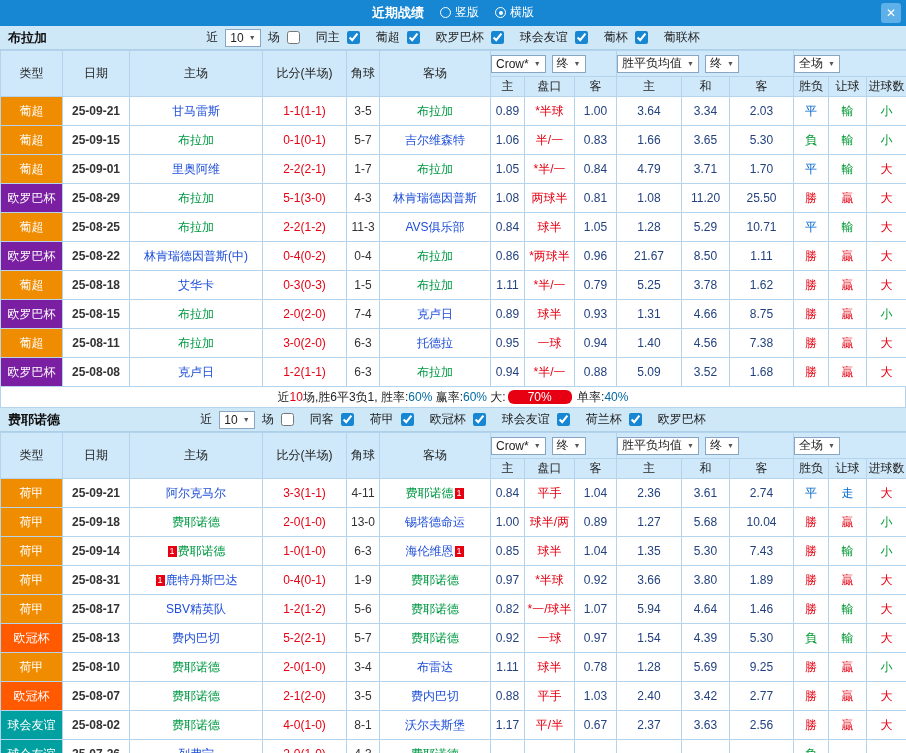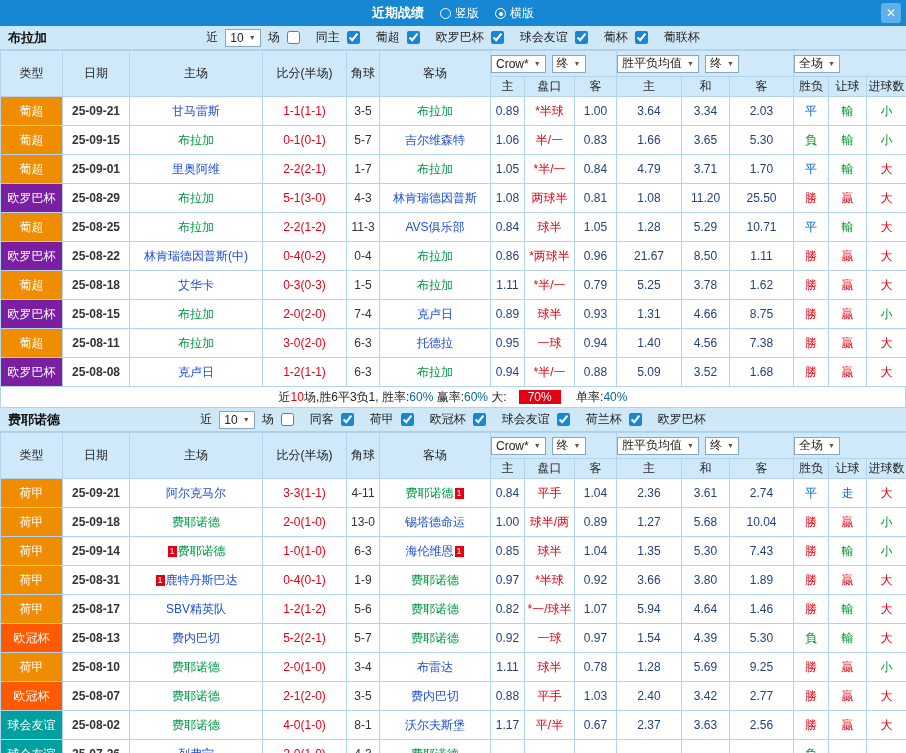--- a/index.html
+++ b/index.html
@@ -1,20 +1,20 @@
 <!DOCTYPE html>
 <html><head>
 <meta charset="utf-8">
 <style>
   *{margin:0;padding:0;box-sizing:border-box;}
   html,body{width:906px;height:753px;overflow:hidden;}
   body{font-family:"Liberation Sans","DejaVu Sans",sans-serif;font-size:12px;color:#222;background:#fff;}
 
   .topbar{height:26px;background:#1787d3;position:relative;display:flex;align-items:center;justify-content:center;color:#fff;}
-  .topbar-center{display:flex;align-items:flex-end;gap:16px;}
+  .topbar-center{display:flex;align-items:flex-start;gap:16px;}
   .title{font-weight:bold;font-size:13px;}
   .radio{display:inline-flex;align-items:center;gap:4px;cursor:pointer;}
   .rdot{width:11px;height:11px;border:1px solid #fff;border-radius:50%;display:inline-block;position:relative;}
   .rdot.on::after{content:"";position:absolute;left:2.5px;top:2.5px;width:4px;height:4px;background:#fff;border-radius:50%;}
   .close{position:absolute;right:5px;top:3px;width:20px;height:20px;background:#5db0e8;border-radius:3px;color:#fff;text-align:center;line-height:20px;font-size:12px;cursor:pointer;}
 
   .filterbar{height:24px;background:#cfe8f8;position:relative;display:flex;align-items:center;justify-content:center;border-bottom:1px solid #aecfe8;}
   .teamname{position:absolute;left:8px;font-weight:bold;font-size:13px;color:#111;}
   .filters{display:flex;align-items:center;gap:7px;}
   .chk{display:inline-flex;align-items:center;gap:16px;cursor:pointer;}
@@ -44,21 +44,21 @@
   td.hcap{color:#e60012;}
   .c-r{color:#e60012;}
   .c-g{color:#009933;}
   .c-b{color:#0066cc;}
   .rcard{display:inline-block;background:#e60012;color:#fff;font-size:9px;line-height:11px;height:11px;min-width:9px;padding:0 1px;margin:0 1px;vertical-align:1px;}
 
   .summary{height:21px;display:flex;align-items:center;justify-content:center;border:1px solid #b3d4ec;border-top:none;background:#fff;}
   .summary span{white-space:pre;}
   .sred{color:#e60012;}
   .sblue{color:#0369a1;}
-  .sredbg{background:#e60012;color:#fff;padding:0 9px;margin:0 12px;}
+  .sredbg{background:#e60012;color:#fff;padding:0 20px;margin:0 2px;border-radius:6px;}
 </style>
 </head>
 <body>
 
 <div class="topbar">
   <div class="topbar-center">
     <span class="title">近期战绩</span>
     <label class="radio">
       <span class="rdot"></span>
       <span>竖版</span>

